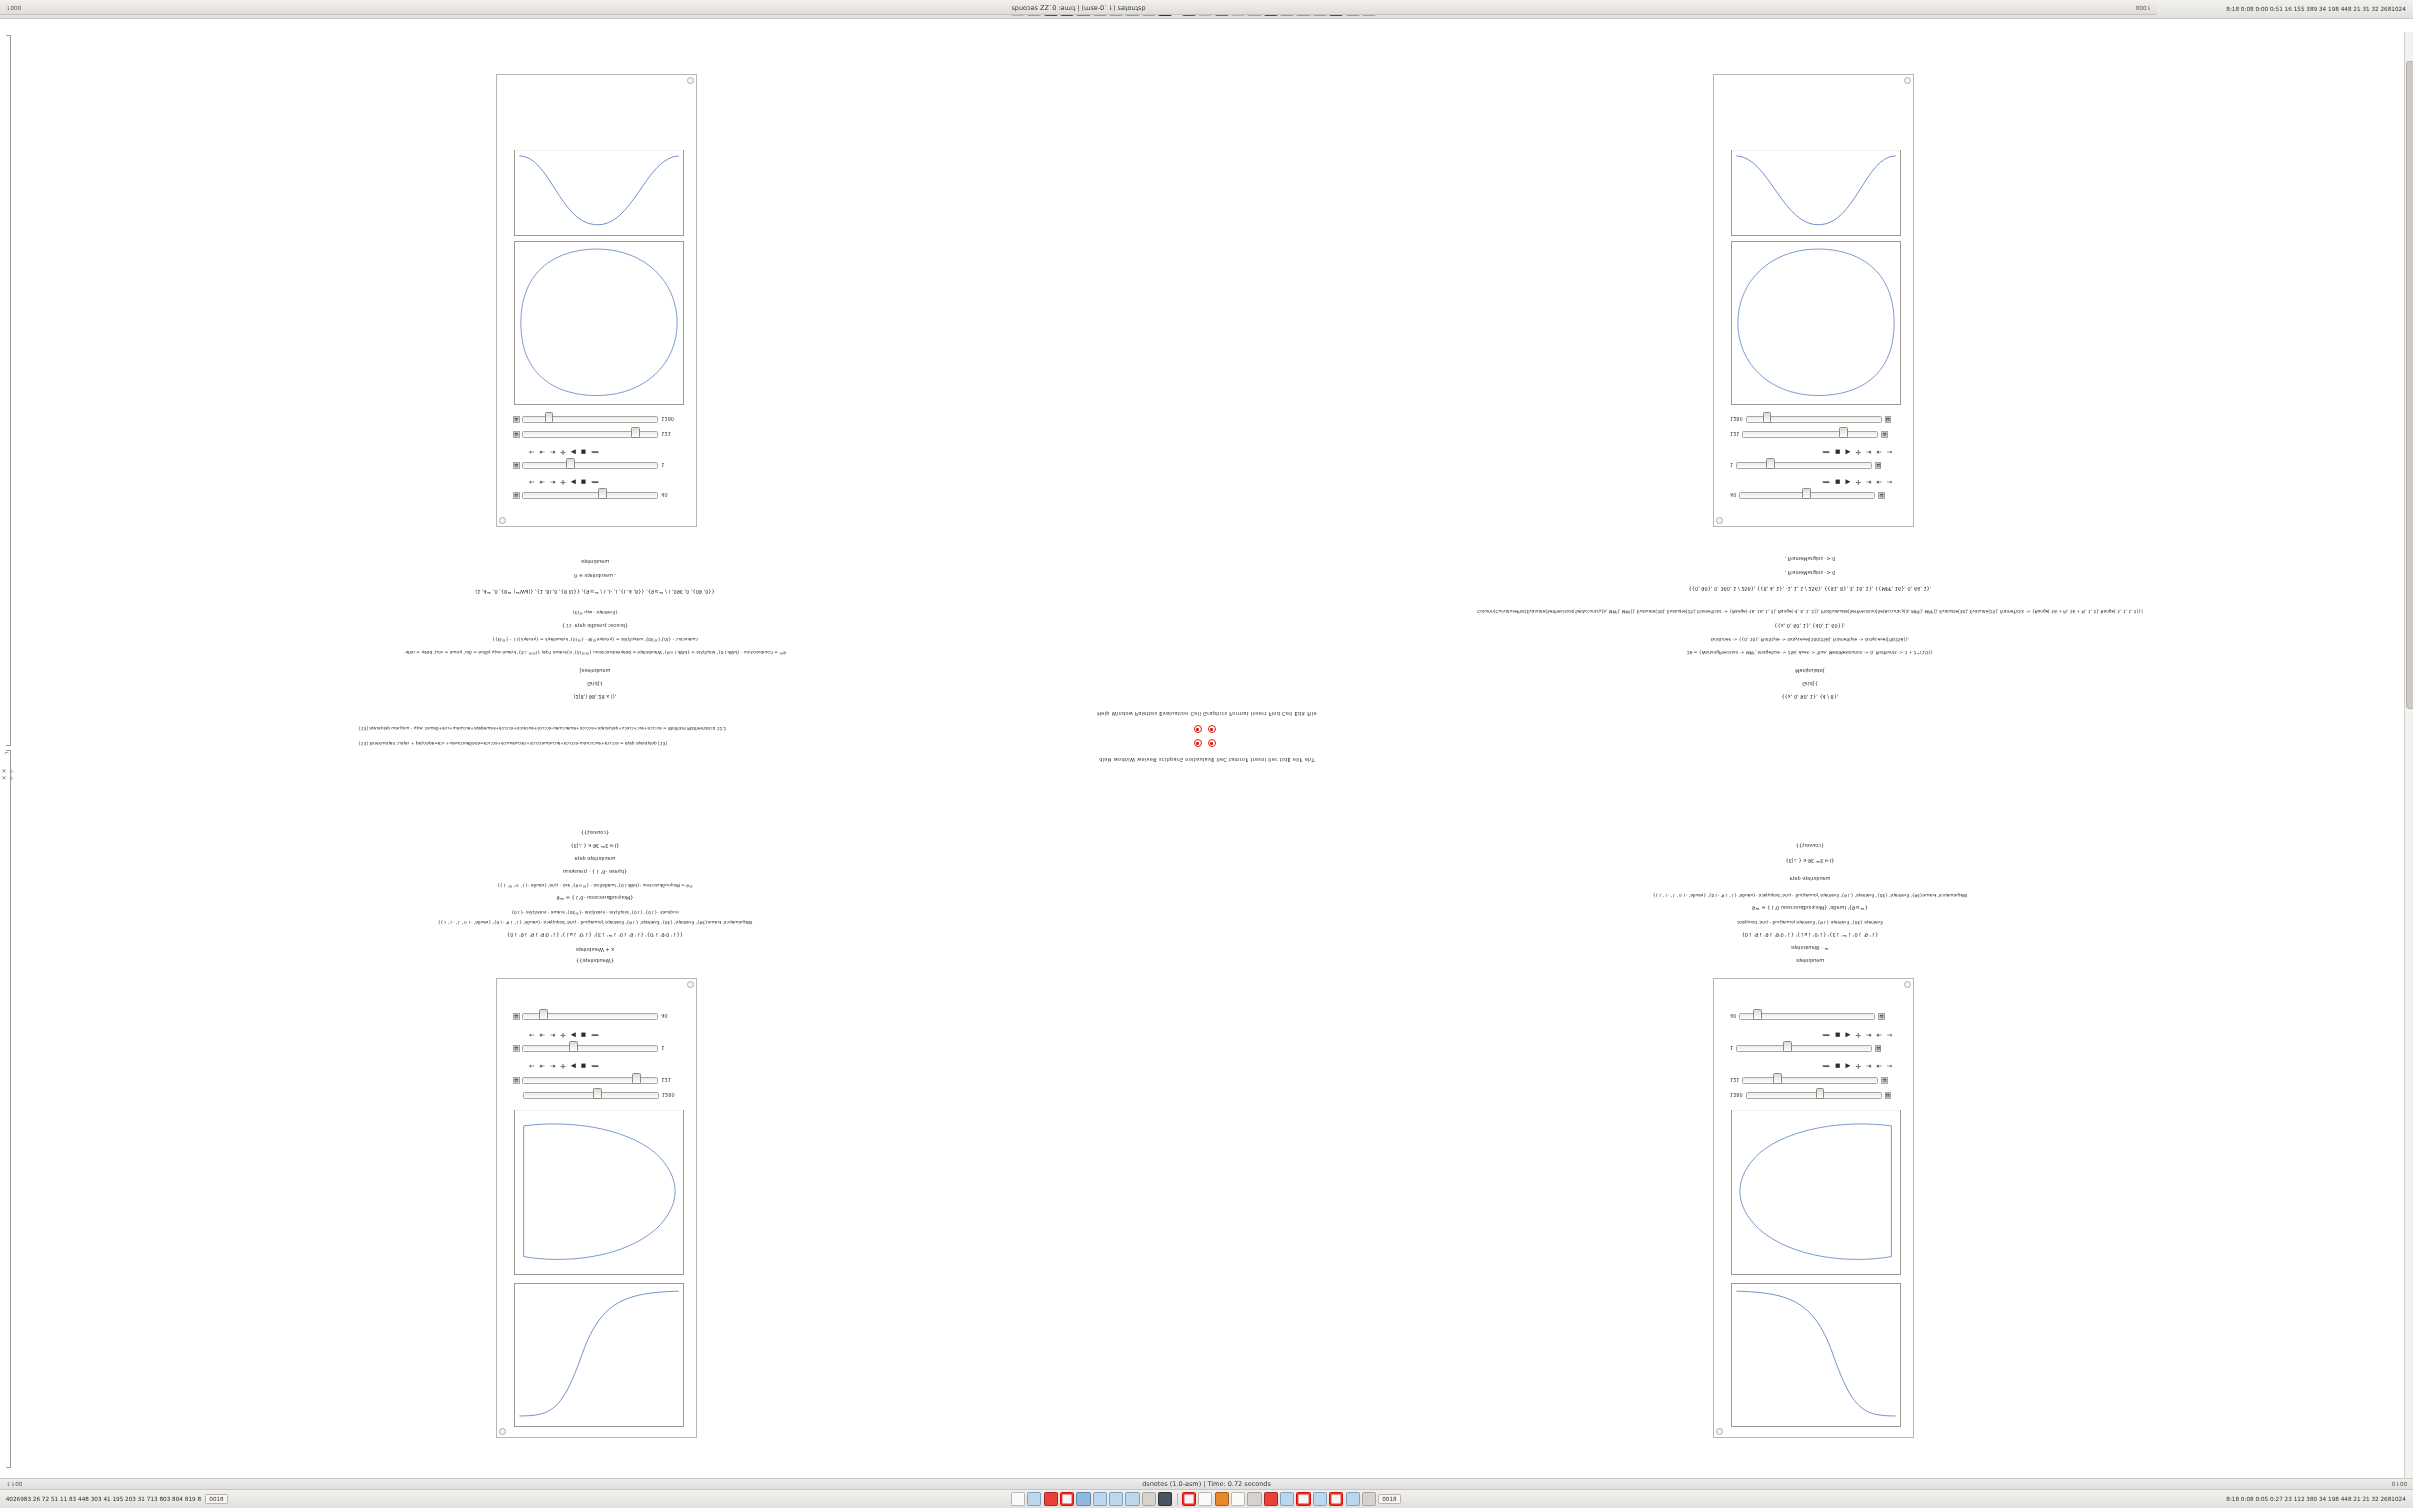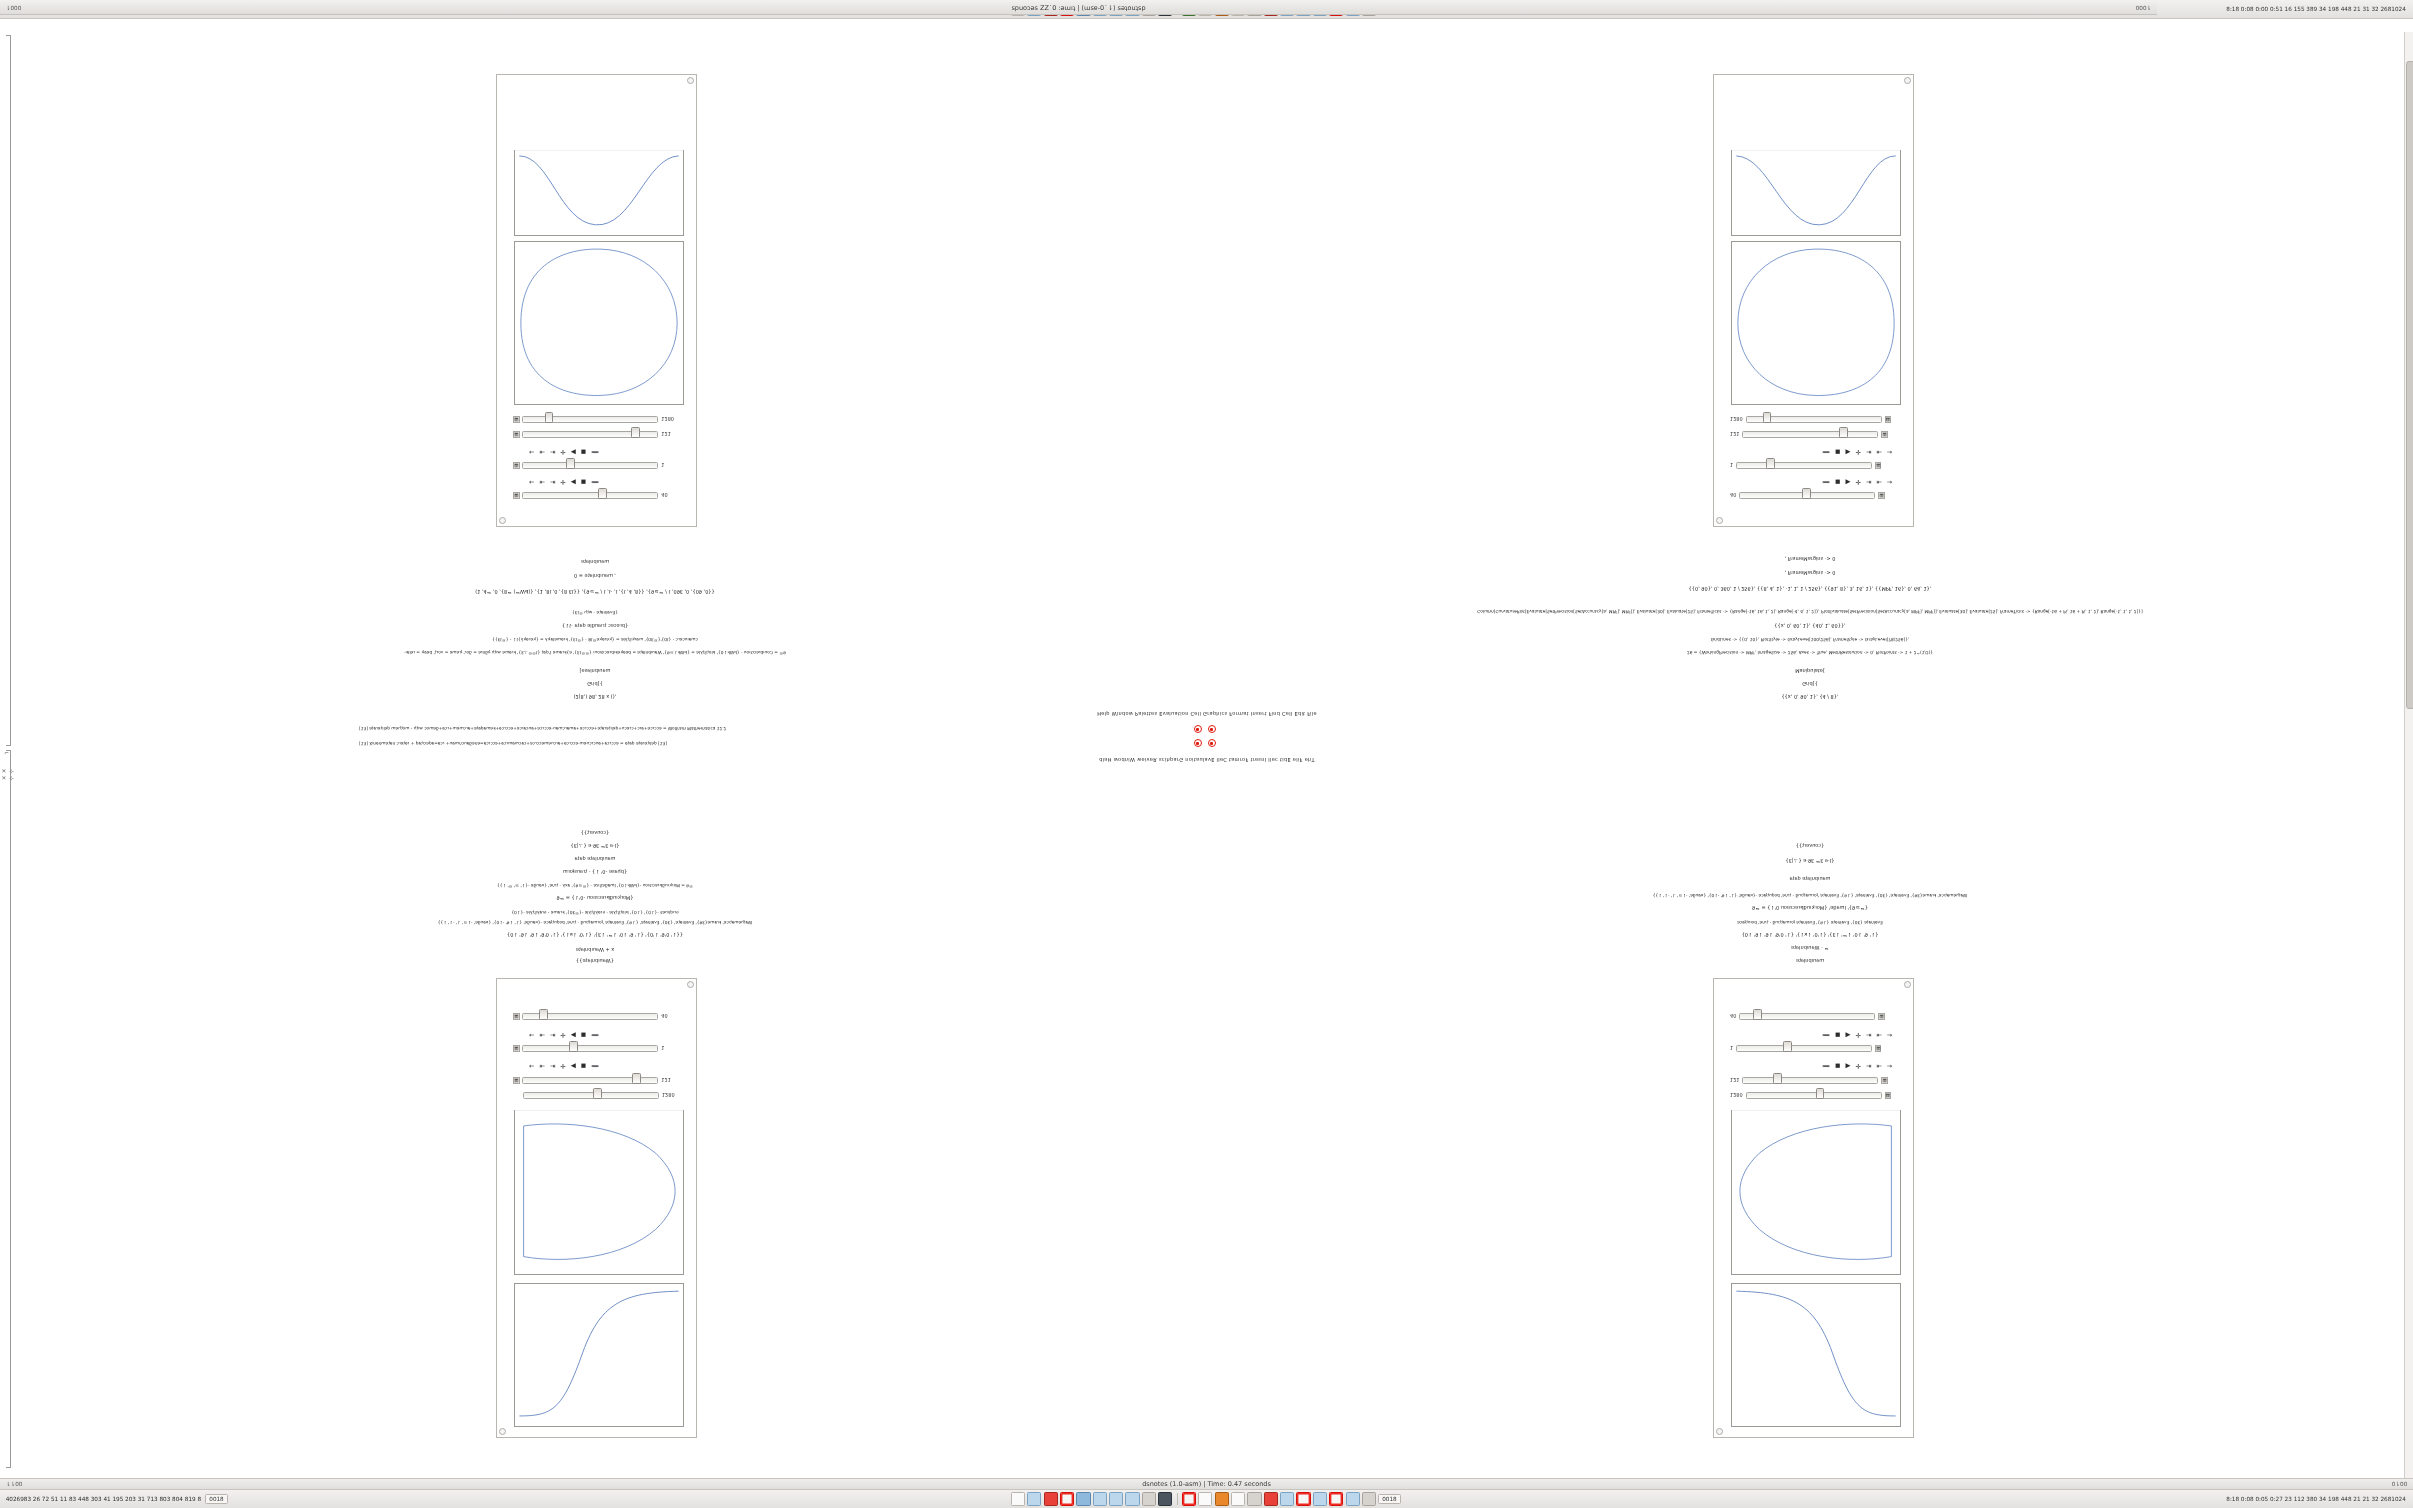--- a/index.html
+++ b/index.html
@@ -695,21 +695,21 @@
 
   </div>
 </div>
 
 <div class="vscroll">
   <div class="thumb"></div>
 </div>
 
 <div style="position:absolute; left:0; bottom:18.7px; width:2413px; height:11.5px; background:linear-gradient(#efeeec,#e1dfdc); border-top:0.7px solid #c9c6c1; display:flex; align-items:center; justify-content:center; font-size:6.5px; color:#3b3b3b; box-sizing:border-box;">
   <span style="position:absolute; left:5.7px; font-size:5.7px; color:#555;">⇂⇂00</span>
-  <span>dsnotes (1.0-asm) | Time: 0.47 seconds</span>
+  <span>dsnotes (1.0-asm) | Time: 0.72 seconds</span>
   <span style="position:absolute; right:5.7px; font-size:5.7px; color:#555;">0⇂00</span>
 </div>
 
 <div class="sysbar bottom">
   <div class="sys-left">
     <span class="lbl">4026983 26  72  51  11  83  448  303  41  195  203  31  713 803 804 819  8</span>
     <span class="sys-badge">0018</span>
   </div>
   <div class="sys-mid">
     <span class="tray-ico white"></span>

